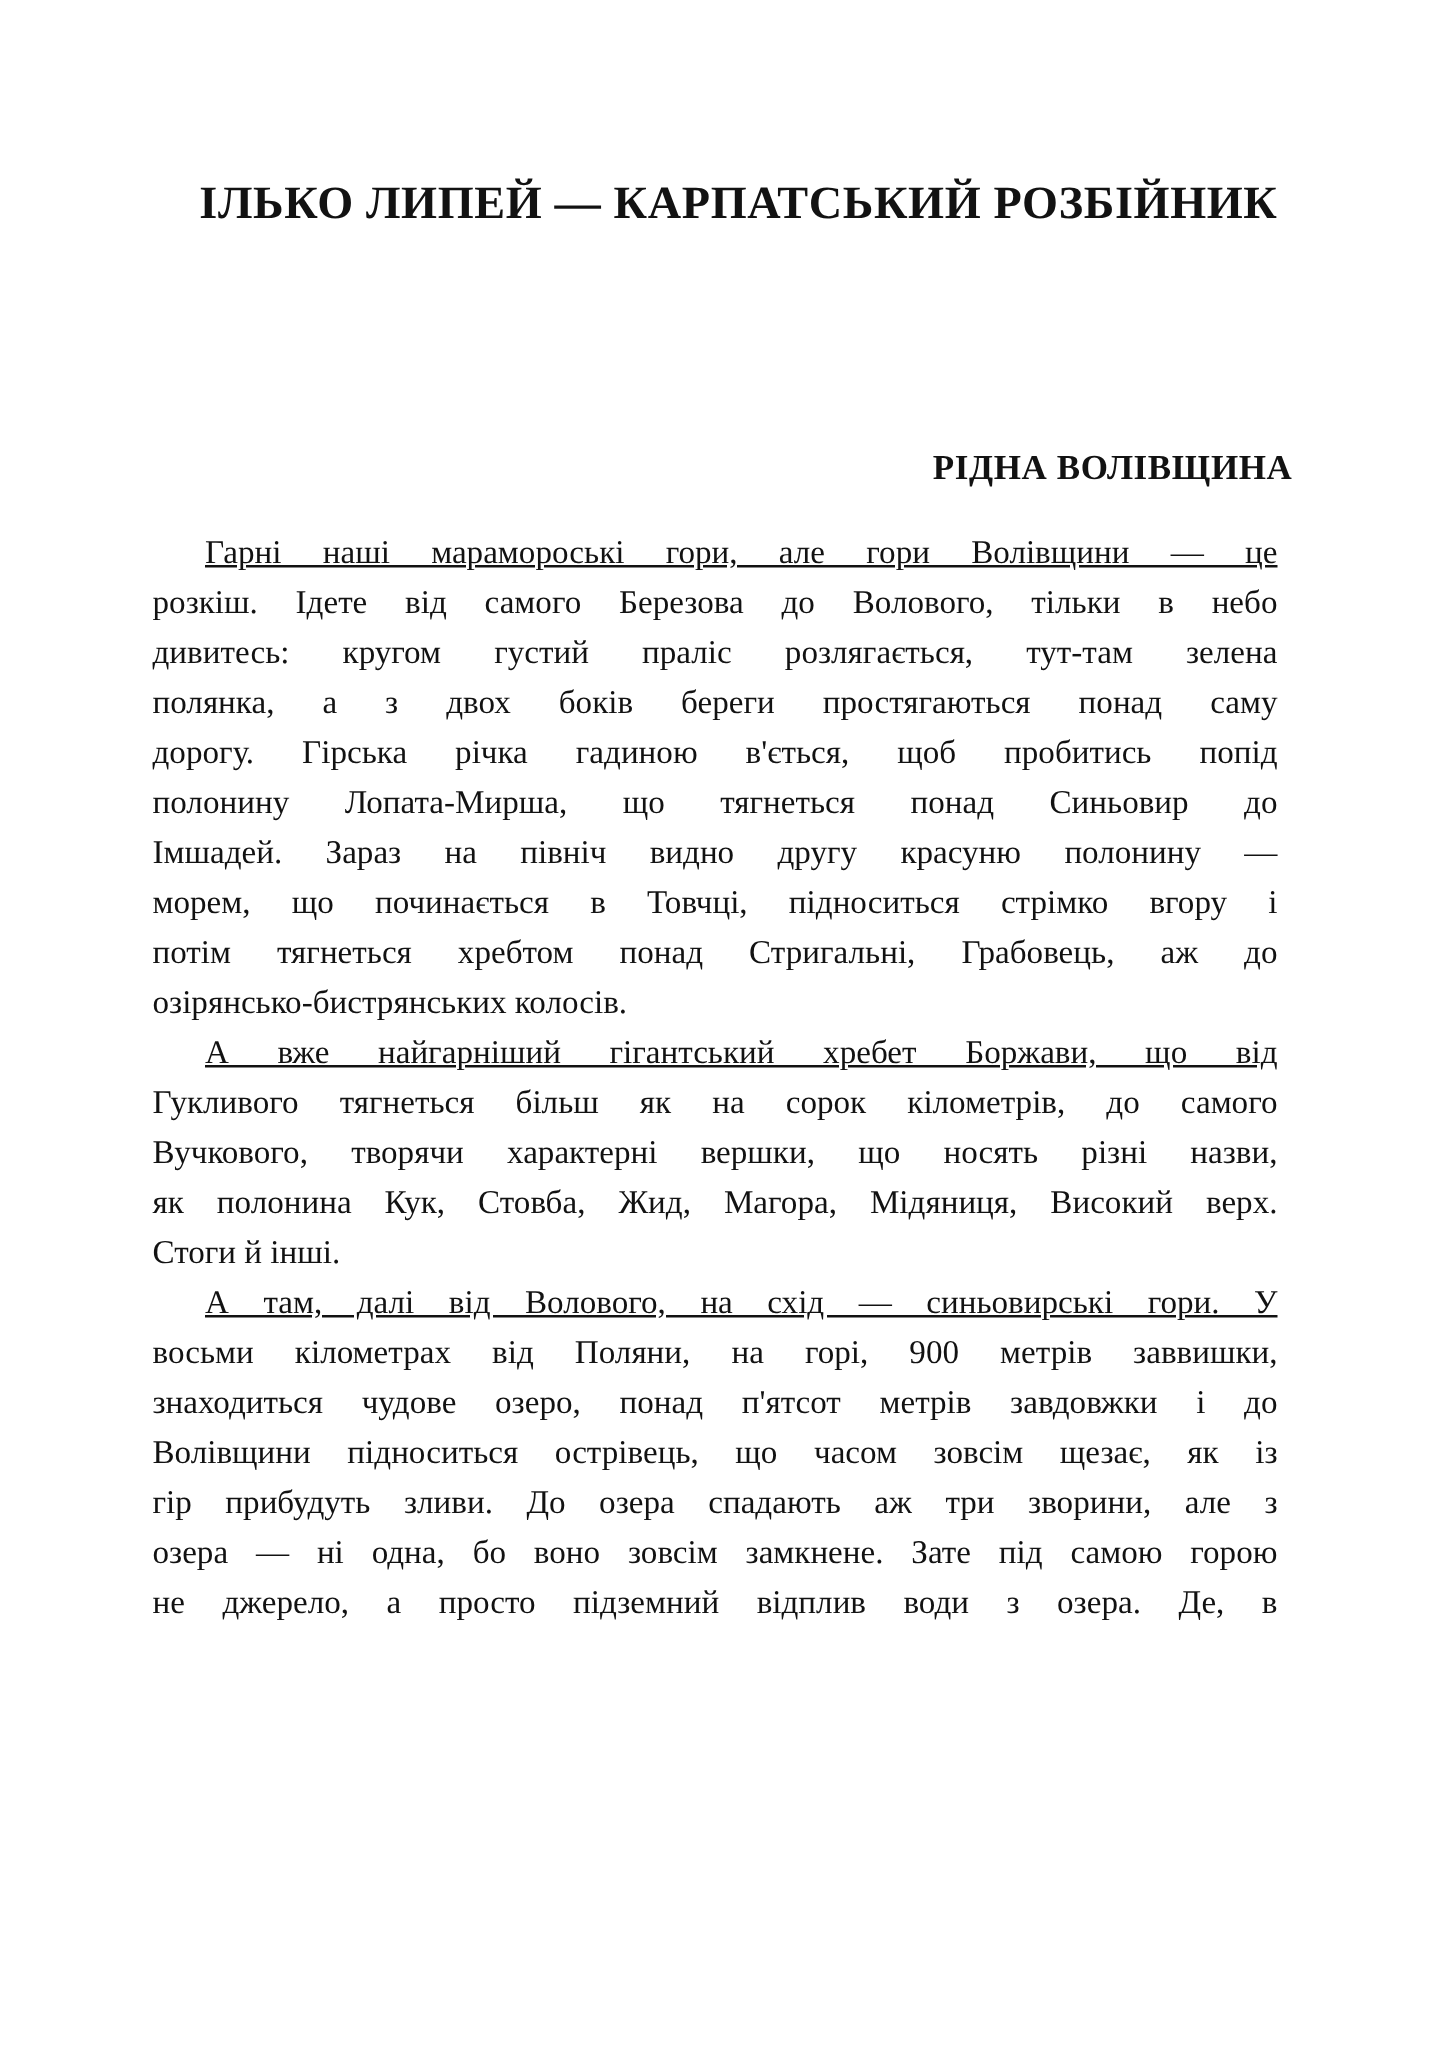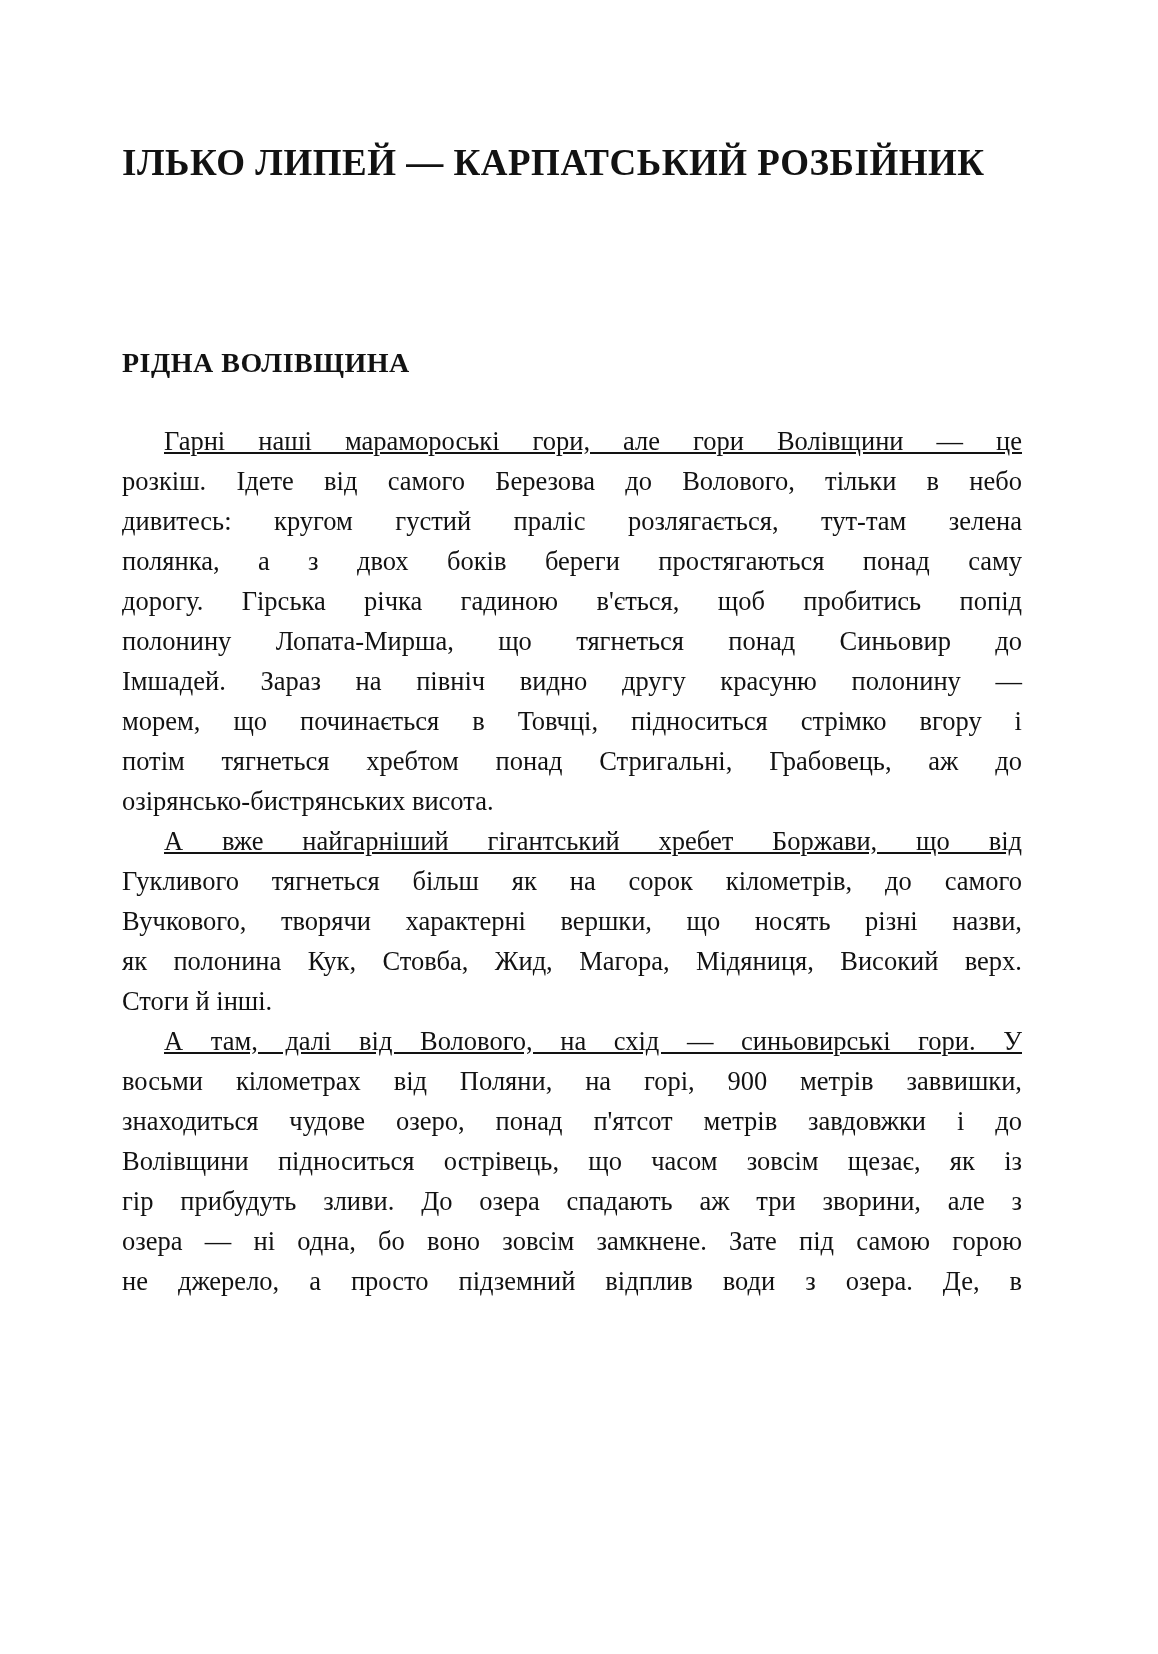--- a/index.html
+++ b/index.html
@@ -16,33 +16,33 @@
     background: #ffffff;
     color: #121212;
     font-family: "Liberation Serif", serif;
   }
   .book-title {
     position: absolute;
     top: 141px;
     left: 122px;
     width: 900px;
     margin: 0;
-    text-align: left;
+    text-align: right;
     font-size: 37px;
     font-weight: bold;
     letter-spacing: 0.5px;
     white-space: nowrap;
   }
   .section-heading {
     position: absolute;
     top: 347px;
     left: 122px;
     width: 900px;
-    margin: 0;
-    text-align: left;
+    margin: 12px;
+    text-align: right;
     font-size: 28px;
     font-weight: bold;
     letter-spacing: 0.5px;
   }
   .body-text {
     position: absolute;
     top: 421px;
     left: 122px;
     width: 900px;
     font-size: 26.5px;
@@ -72,21 +72,21 @@
   <div class="body-text">
       <div class="line indent justify">Гарні наші марамороські гори, але гори Волівщини — це</div>
       <div class="line justify">розкіш. Ідете від самого Березова до Волового, тільки в небо</div>
       <div class="line justify">дивитесь: кругом густий праліс розлягається, тут-там зелена</div>
       <div class="line justify">полянка, а з двох боків береги простягаються понад саму</div>
       <div class="line justify">дорогу. Гірська річка гадиною в'ється, щоб пробитись попід</div>
       <div class="line justify">полонину Лопата-Мирша, що тягнеться понад Синьовир до</div>
       <div class="line justify">Імшадей. Зараз на північ видно другу красуню полонину —</div>
       <div class="line justify">морем, що починається в Товчці, підноситься стрімко вгору і</div>
       <div class="line justify">потім тягнеться хребтом понад Стригальні, Грабовець, аж до</div>
-      <div class="line">озірянсько-бистрянських висота.</div>
+      <div class="line">озірянсько-бистрянських колосів.</div>
       <div class="line indent justify">А вже найгарніший гігантський хребет Боржави, що від</div>
       <div class="line justify">Гукливого тягнеться більш як на сорок кілометрів, до самого</div>
       <div class="line justify">Вучкового, творячи характерні вершки, що носять різні назви,</div>
       <div class="line justify">як полонина Кук, Стовба, Жид, Магора, Мідяниця, Високий верх.</div>
       <div class="line">Стоги й інші.</div>
       <div class="line indent justify">А там, далі від Волового, на схід — синьовирські гори. У</div>
       <div class="line justify">восьми кілометрах від Поляни, на горі, 900 метрів заввишки,</div>
       <div class="line justify">знаходиться чудове озеро, понад п'ятсот метрів завдовжки і до</div>
       <div class="line justify">Волівщини підноситься острівець, що часом зовсім щезає, як із</div>
       <div class="line justify">гір прибудуть зливи. До озера спадають аж три зворини, але з</div>

